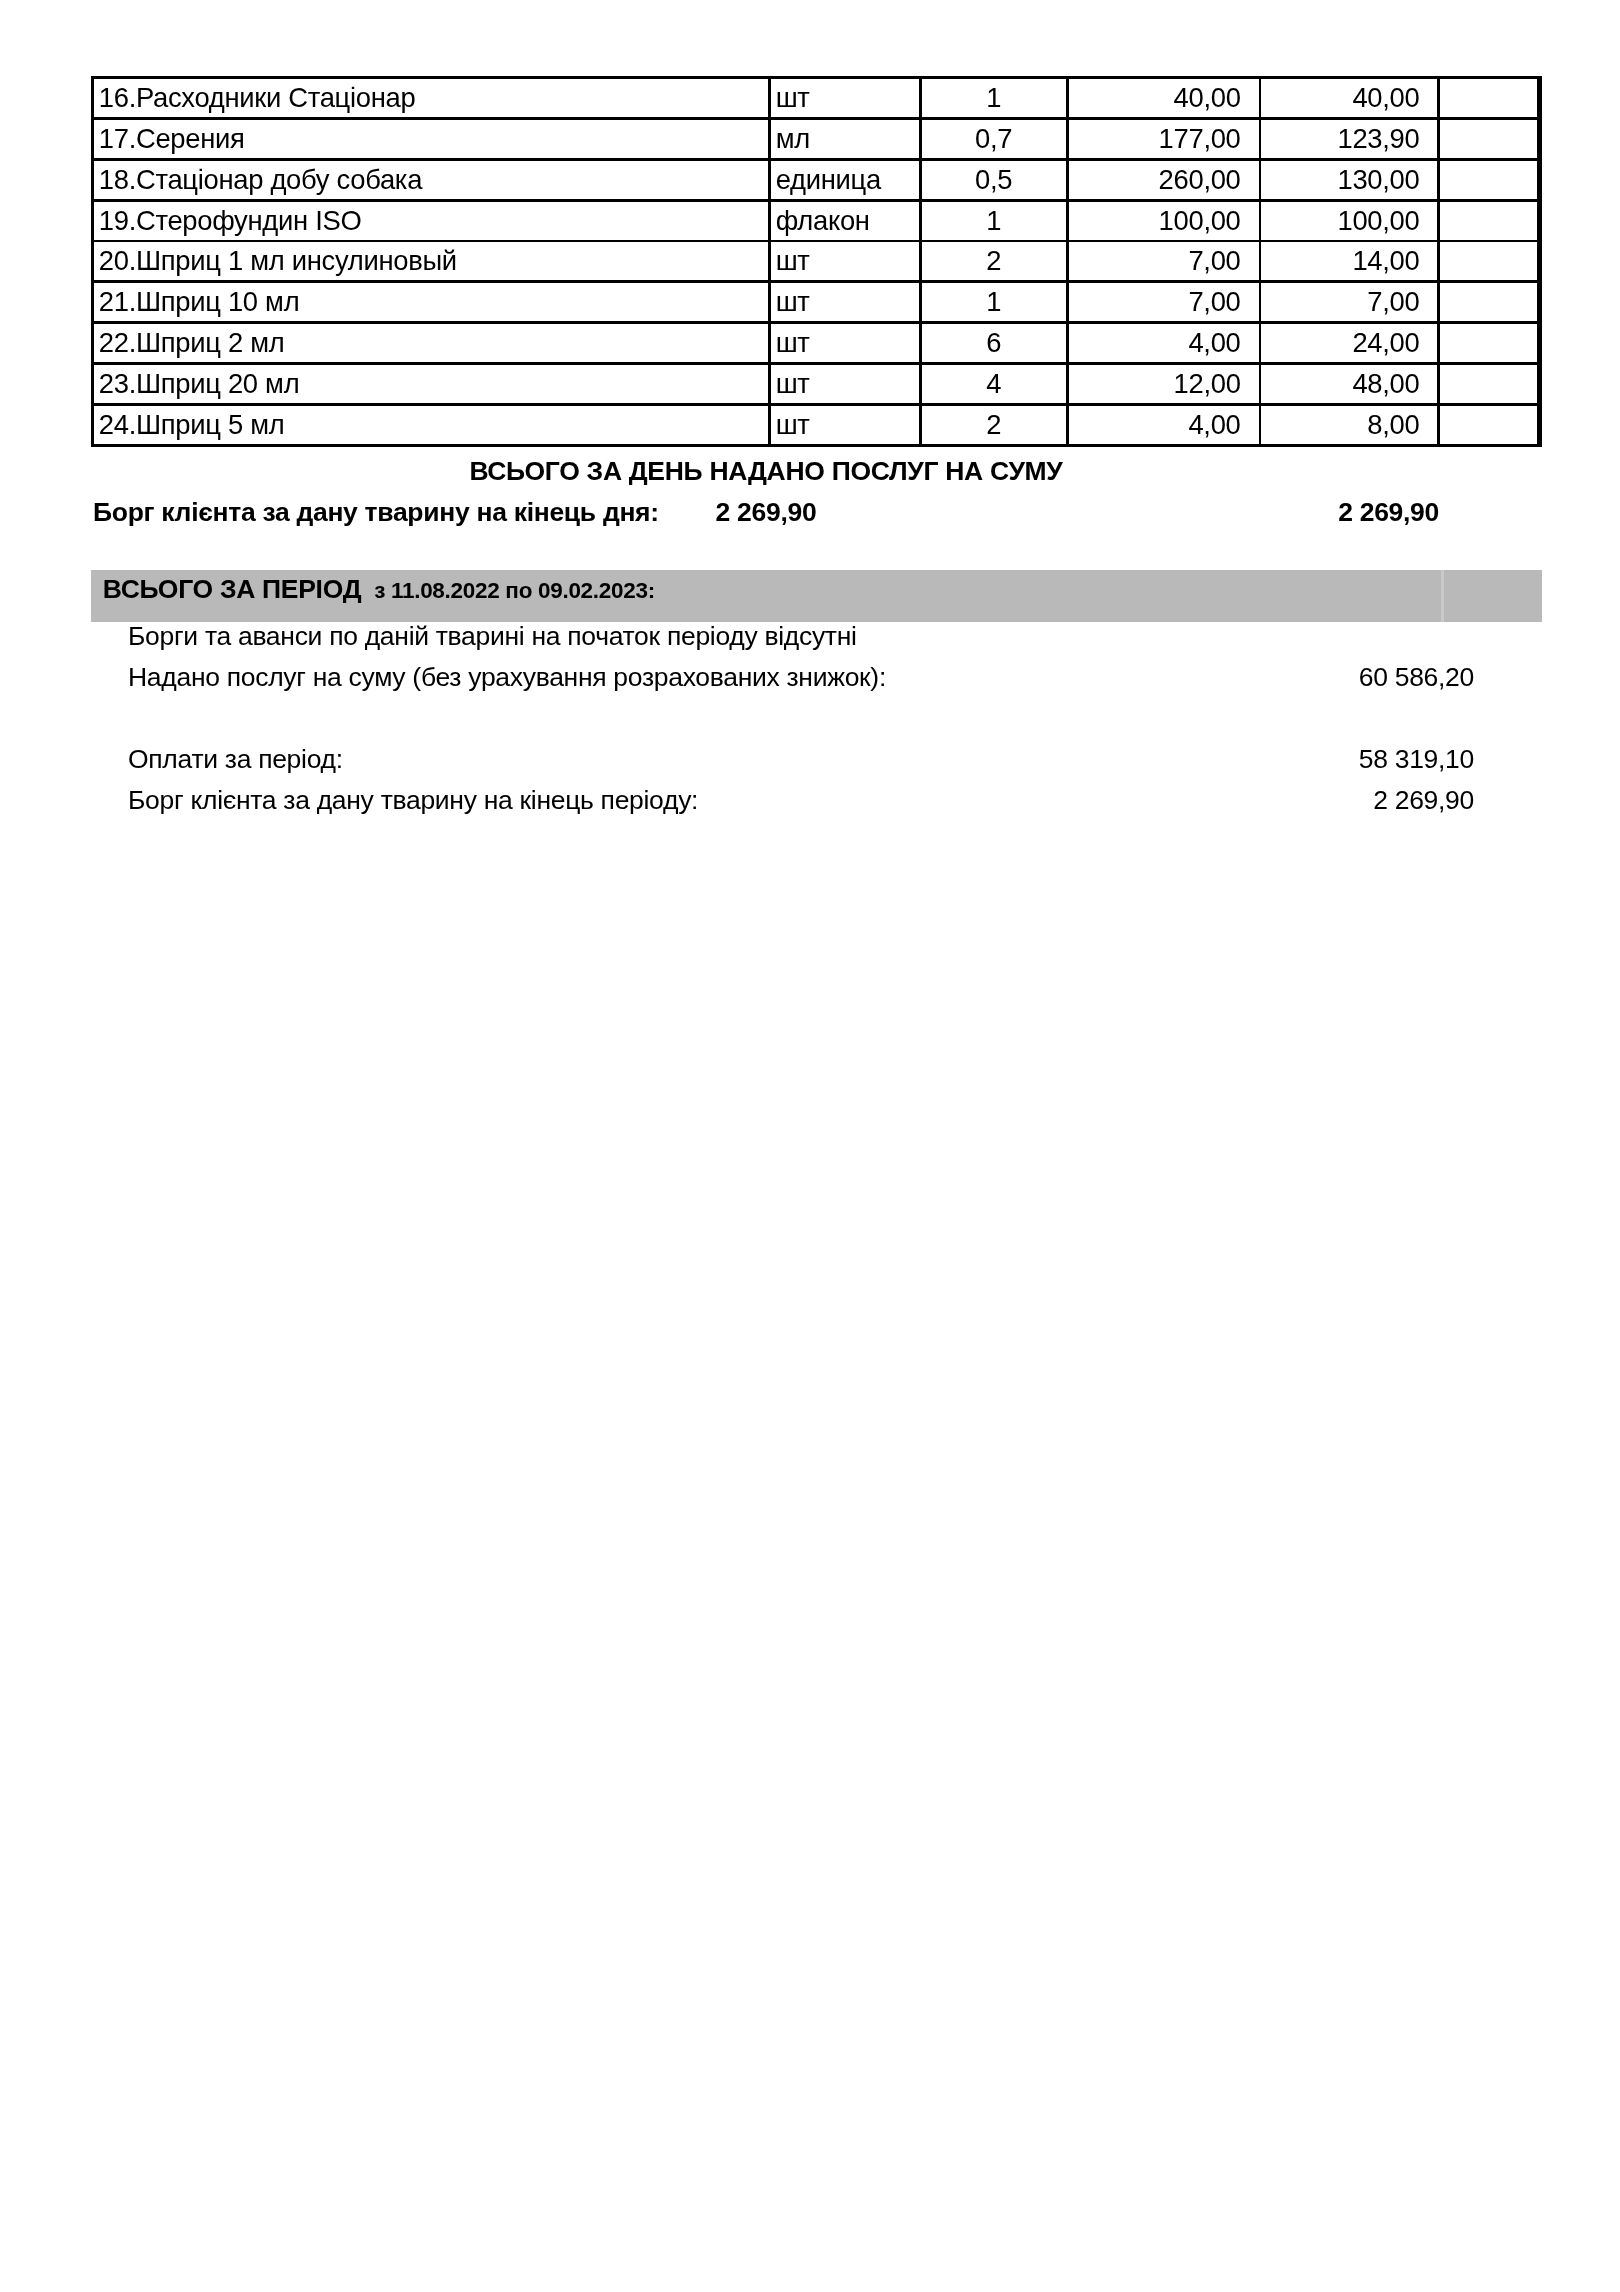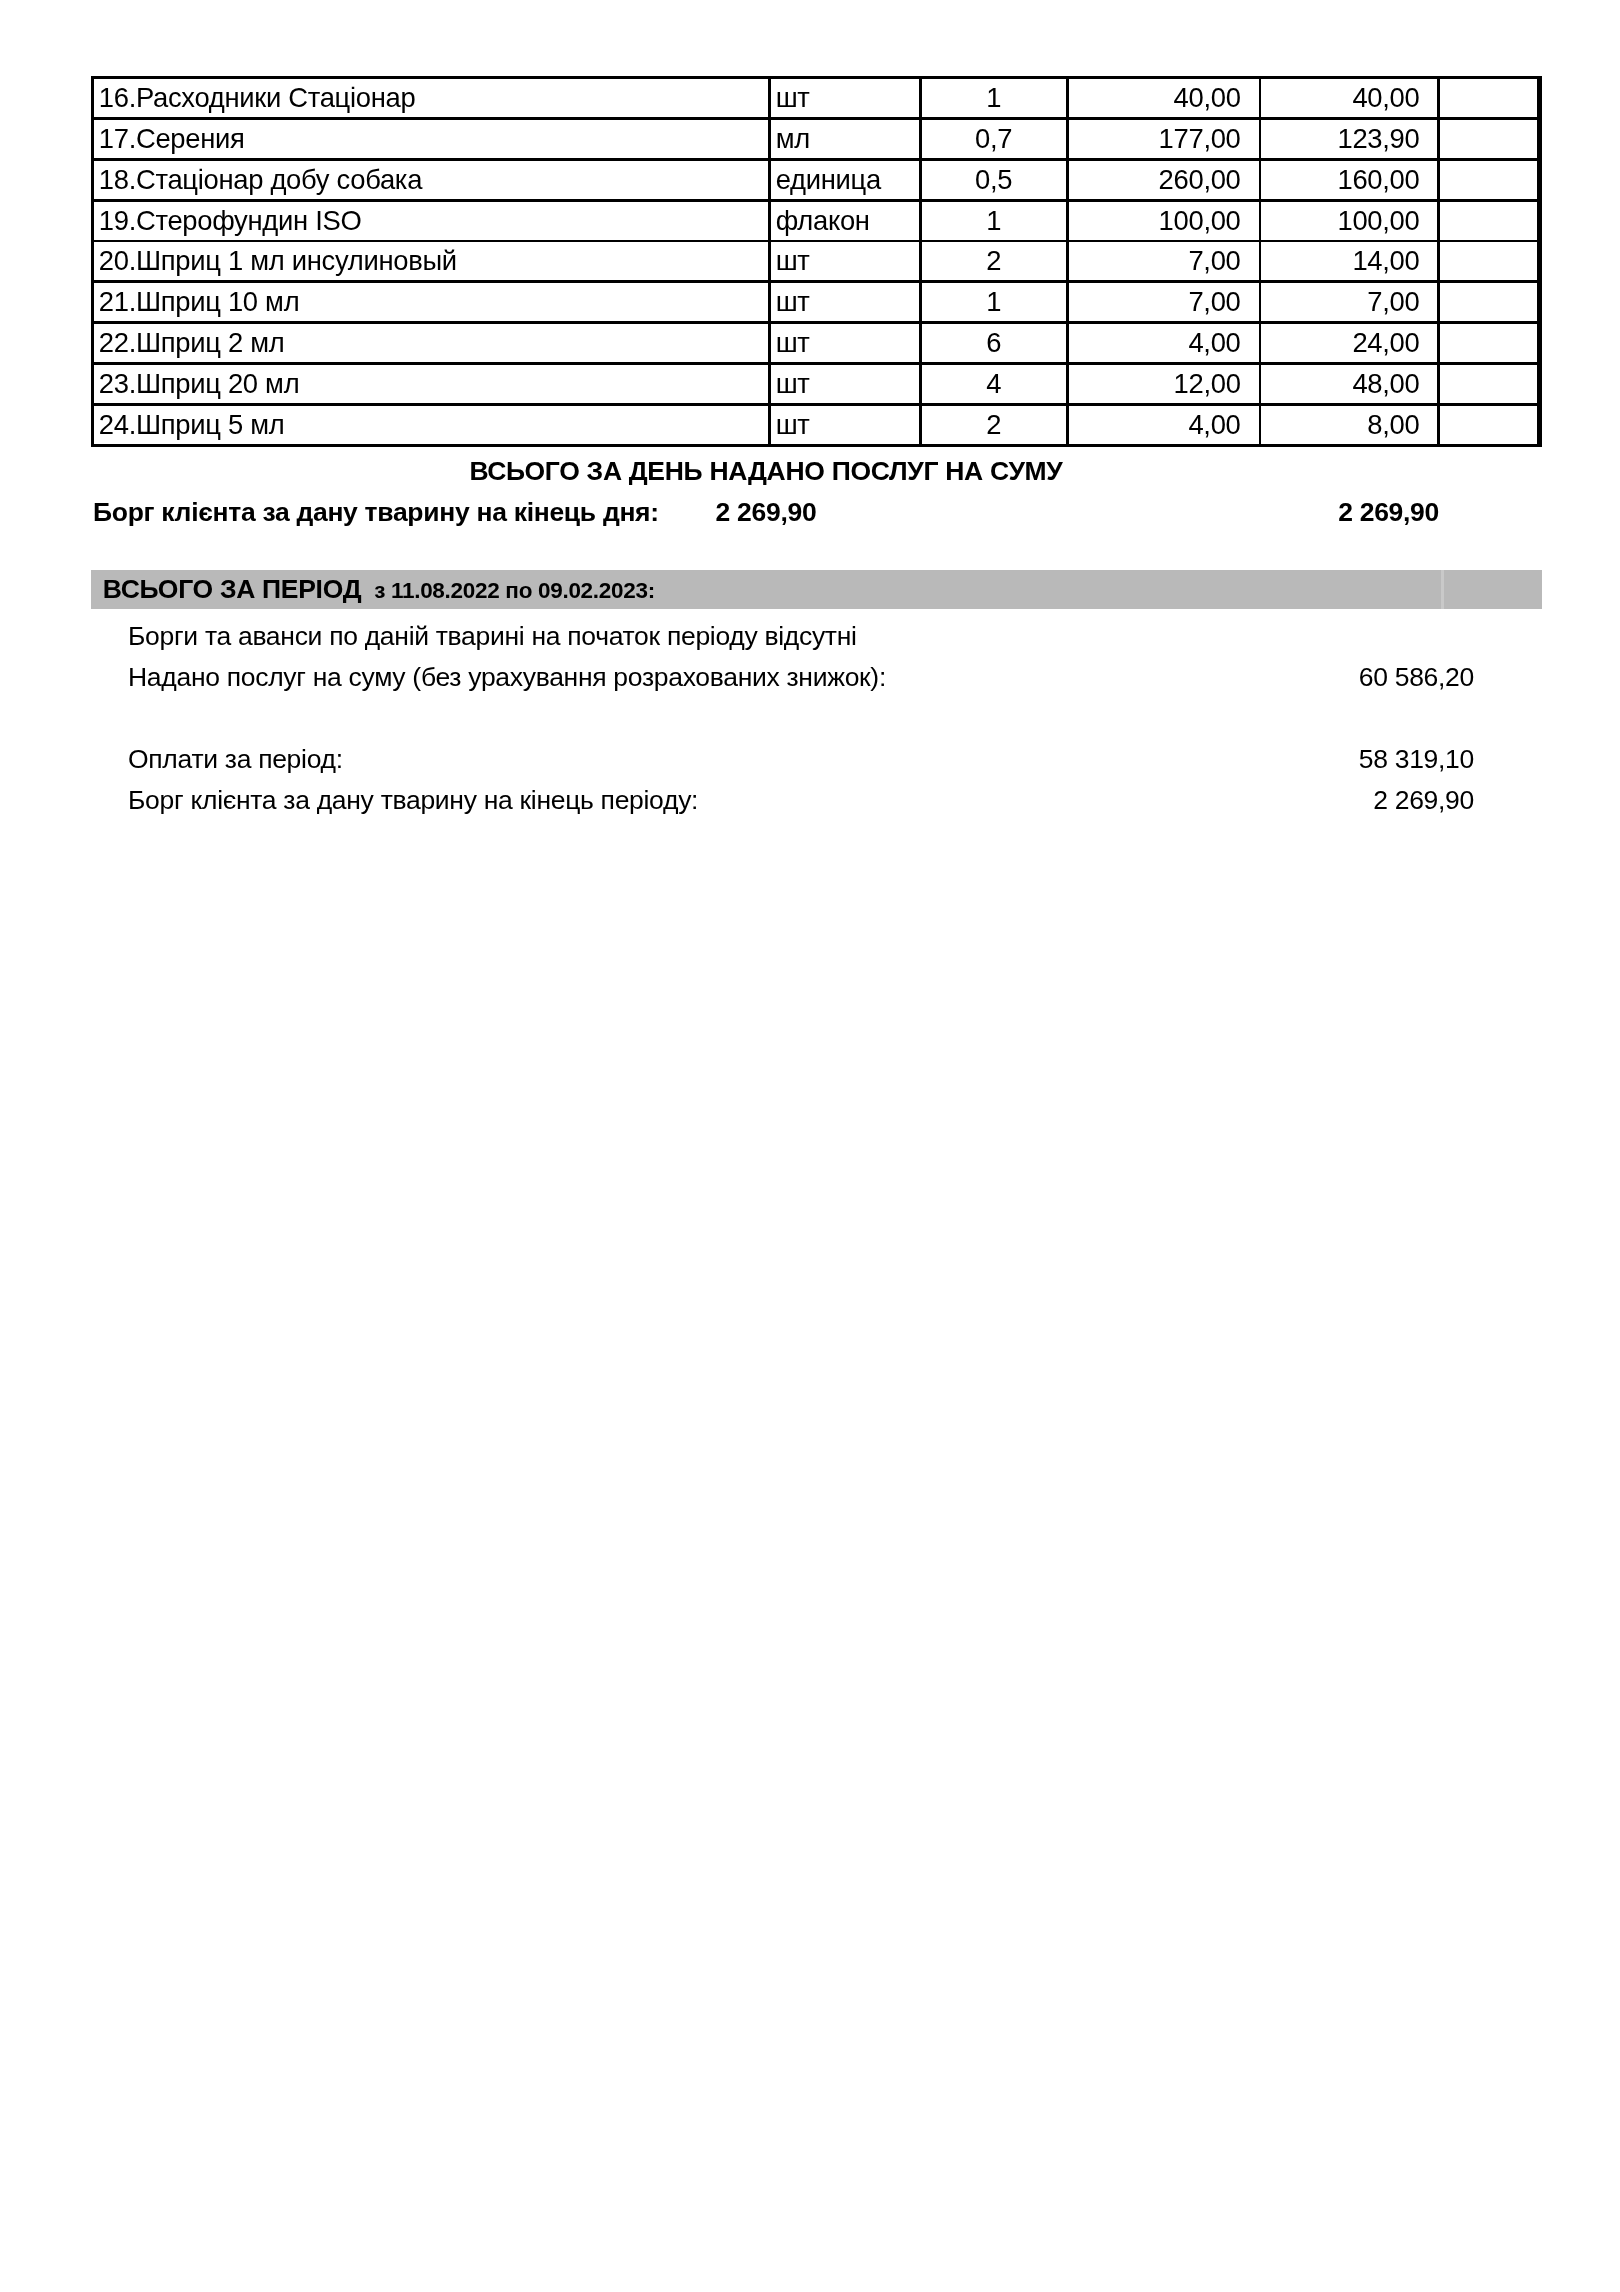--- a/index.html
+++ b/index.html
@@ -60,21 +60,21 @@
   }
   .total-line.t1 { top: 451px; flex-direction: column; }
   .total-line.t2 { top: 492px; }
 
   
   .period-header {
     position: absolute;
     left: 91px;
     top: 570px;
     width: 1451px;
-    height: 39px;
+    height: 52px;
     box-sizing: border-box;
     padding-left: 11.8px;
     line-height: 39px;
     white-space: nowrap;
   }
   .period-header .seam {
     position: absolute;
     left: 1350px;
     top: 0;
     width: 2.9px;
@@ -121,21 +121,21 @@
     <div class="cell c-unit">мл</div>
     <div class="cell c-qty">0,7</div>
     <div class="cell c-price">177,00</div>
     <div class="cell c-sum">123,90</div>
     <div class="cell c-empty"></div>
 
     <div class="cell c-name">18.Стаціонар добу собака</div>
     <div class="cell c-unit">единица</div>
     <div class="cell c-qty">0,5</div>
     <div class="cell c-price">260,00</div>
-    <div class="cell c-sum">160,00</div>
+    <div class="cell c-sum">130,00</div>
     <div class="cell c-empty"></div>
 
     <div class="cell c-name">19.Стерофундин ISO</div>
     <div class="cell c-unit">флакон</div>
     <div class="cell c-qty">1</div>
     <div class="cell c-price">100,00</div>
     <div class="cell c-sum">100,00</div>
     <div class="cell c-empty"></div>
 
     <div class="cell c-name">20.Шприц 1 мл инсулиновый</div>

